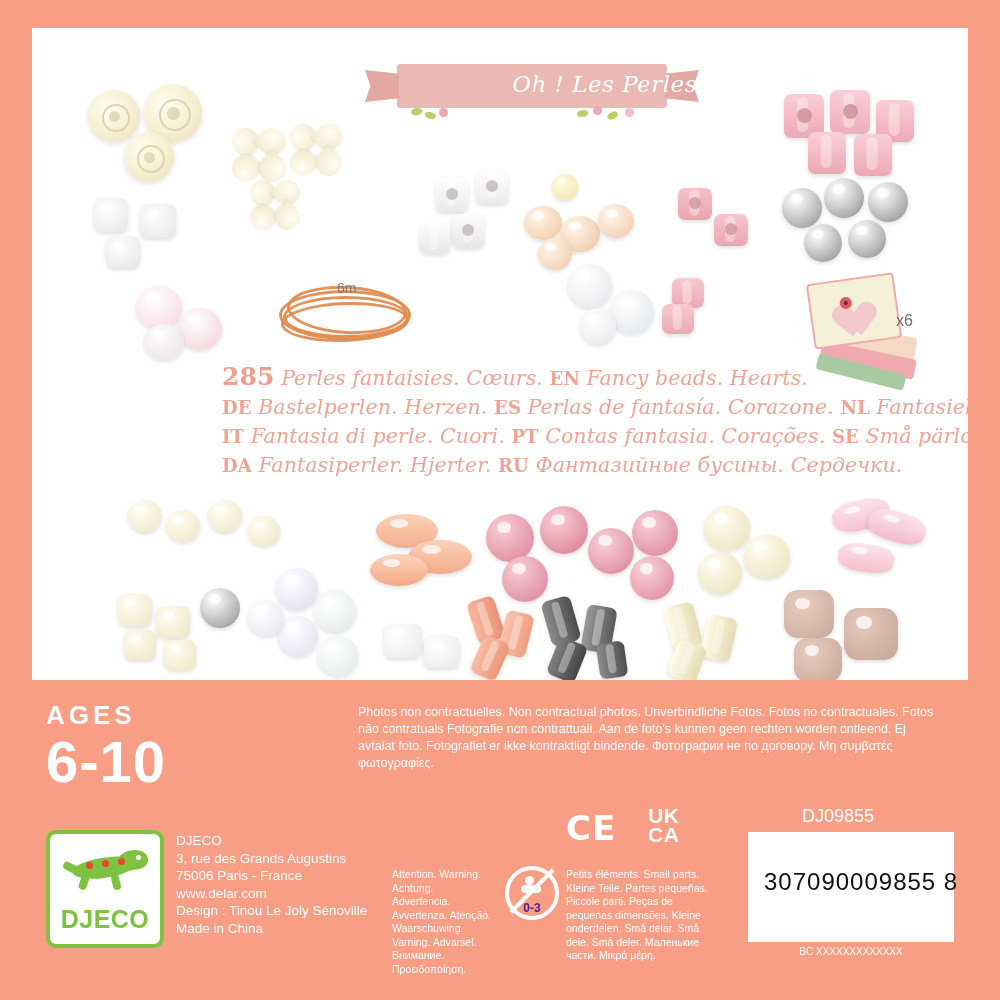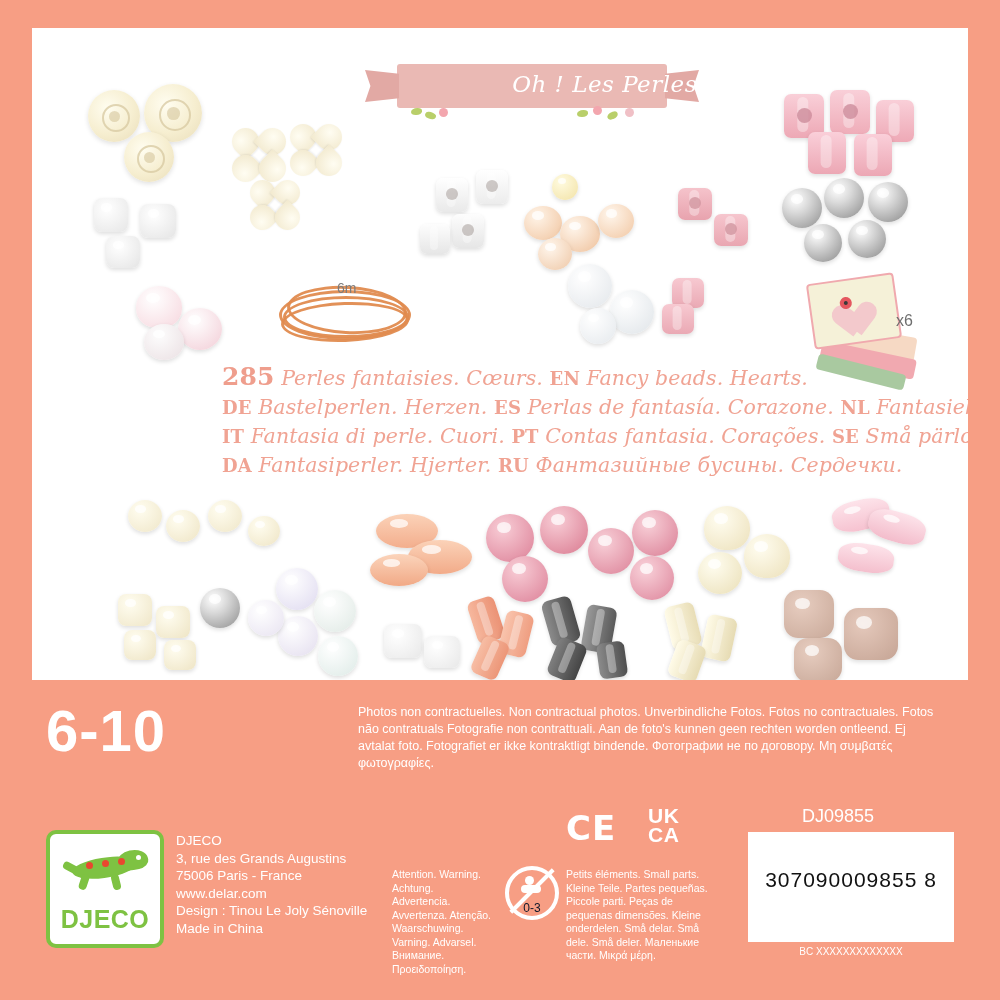--- a/index.html
+++ b/index.html
@@ -209,21 +209,21 @@
   .no03 .circle{
     position:absolute;inset:0;border:4px solid #ffffff;border-radius:50%;
     box-sizing:border-box;background:#f79e84;
   }
   .no03 .bar{
     position:absolute;left:-3px;top:23px;width:60px;height:4px;background:#ffffff;
     transform:rotate(-45deg);
   }
   .no03 .txt{
     position:absolute;left:0;bottom:5px;width:100%;text-align:center;
-    font-size:12px;font-weight:normal;color:#0f172a;
+    font-size:12px;font-weight:bold;color:#4c1d95;
   }
   .no03 .baby{
     position:absolute;left:16px;top:10px;width:22px;height:18px;
   }
   .no03 .baby .h{position:absolute;left:4px;top:0;width:9px;height:9px;border-radius:50%;background:#ffffff;}
   .no03 .baby .b{position:absolute;left:0;top:9px;width:20px;height:8px;border-radius:7px;background:#ffffff;}
 
   
   .ce{
     position:absolute;left:566px;top:808px;
@@ -240,22 +240,22 @@
   .refcode{
     position:absolute;left:802px;top:806px;
     color:#ffffff;font-size:18px;
     font-family:"Liberation Sans", sans-serif;
   }
   .barcode{
     position:absolute;left:748px;top:832px;width:206px;height:110px;
     background:#ffffff;
   }
   .barcode .num{
-    position:absolute;left:0;top:36px;width:100%;text-align:center;
-    font-size:21px;color:#111;letter-spacing:1px;
+    position:absolute;left:16px;top:36px;width:100%;text-align:left;
+    font-size:24px;color:#111;letter-spacing:1px;
     font-family:"Liberation Sans", sans-serif;
   }
   .bc-sub{
     position:absolute;left:748px;top:946px;width:206px;text-align:center;
     color:#ffffff;font-size:10px;
     font-family:"Liberation Sans", sans-serif;
   }
 </style>
 </head>
 <body>
@@ -449,20 +449,21 @@
     <div class="tube" style="left:636px;top:576px;width:30px;height:44px;background:linear-gradient(90deg,#fffbe8,#e8ddb6);transform:rotate(-14deg);"></div>
     <div class="tube" style="left:672px;top:588px;width:30px;height:44px;background:linear-gradient(90deg,#fffbe8,#e6dbb3);transform:rotate(12deg);"></div>
     <div class="tube" style="left:640px;top:614px;width:30px;height:38px;background:linear-gradient(90deg,#fffbe8,#e6dbb3);transform:rotate(20deg);"></div>
 
     <div class="glossy" style="left:752px;top:562px;width:50px;height:48px;border-radius:14px;background:radial-gradient(circle at 35% 30%,#e7cdc0,#c9a999);"></div>
     <div class="glossy" style="left:812px;top:580px;width:54px;height:52px;border-radius:14px;background:radial-gradient(circle at 35% 30%,#e5c9bc,#c5a494);"></div>
     <div class="glossy" style="left:762px;top:610px;width:48px;height:44px;border-radius:14px;background:radial-gradient(circle at 35% 30%,#e7cdc0,#c7a797);"></div>
   </div>
 
   <div class="ages">
+    <div class="w">AGES</div>
     <div class="n">6-10</div>
   </div>
 
   <div class="nc-text">Photos non contractuelles. Non contractual photos. Unverbindliche Fotos. Fotos no contractuales. Fotos não contratuals Fotografie non contrattuali. Aan de foto's kunnen geen rechten worden ontleend. Ej avtalat foto. Fotografiet er ikke kontraktligt bindende. Фотографии не по договору. Μη συμβατές φωτογραφίες.</div>
 
   <div class="logo">
     <div class="liz">
       <div class="tail"></div>
       <div class="lizbody"></div>
       <div class="lizhead"></div>

